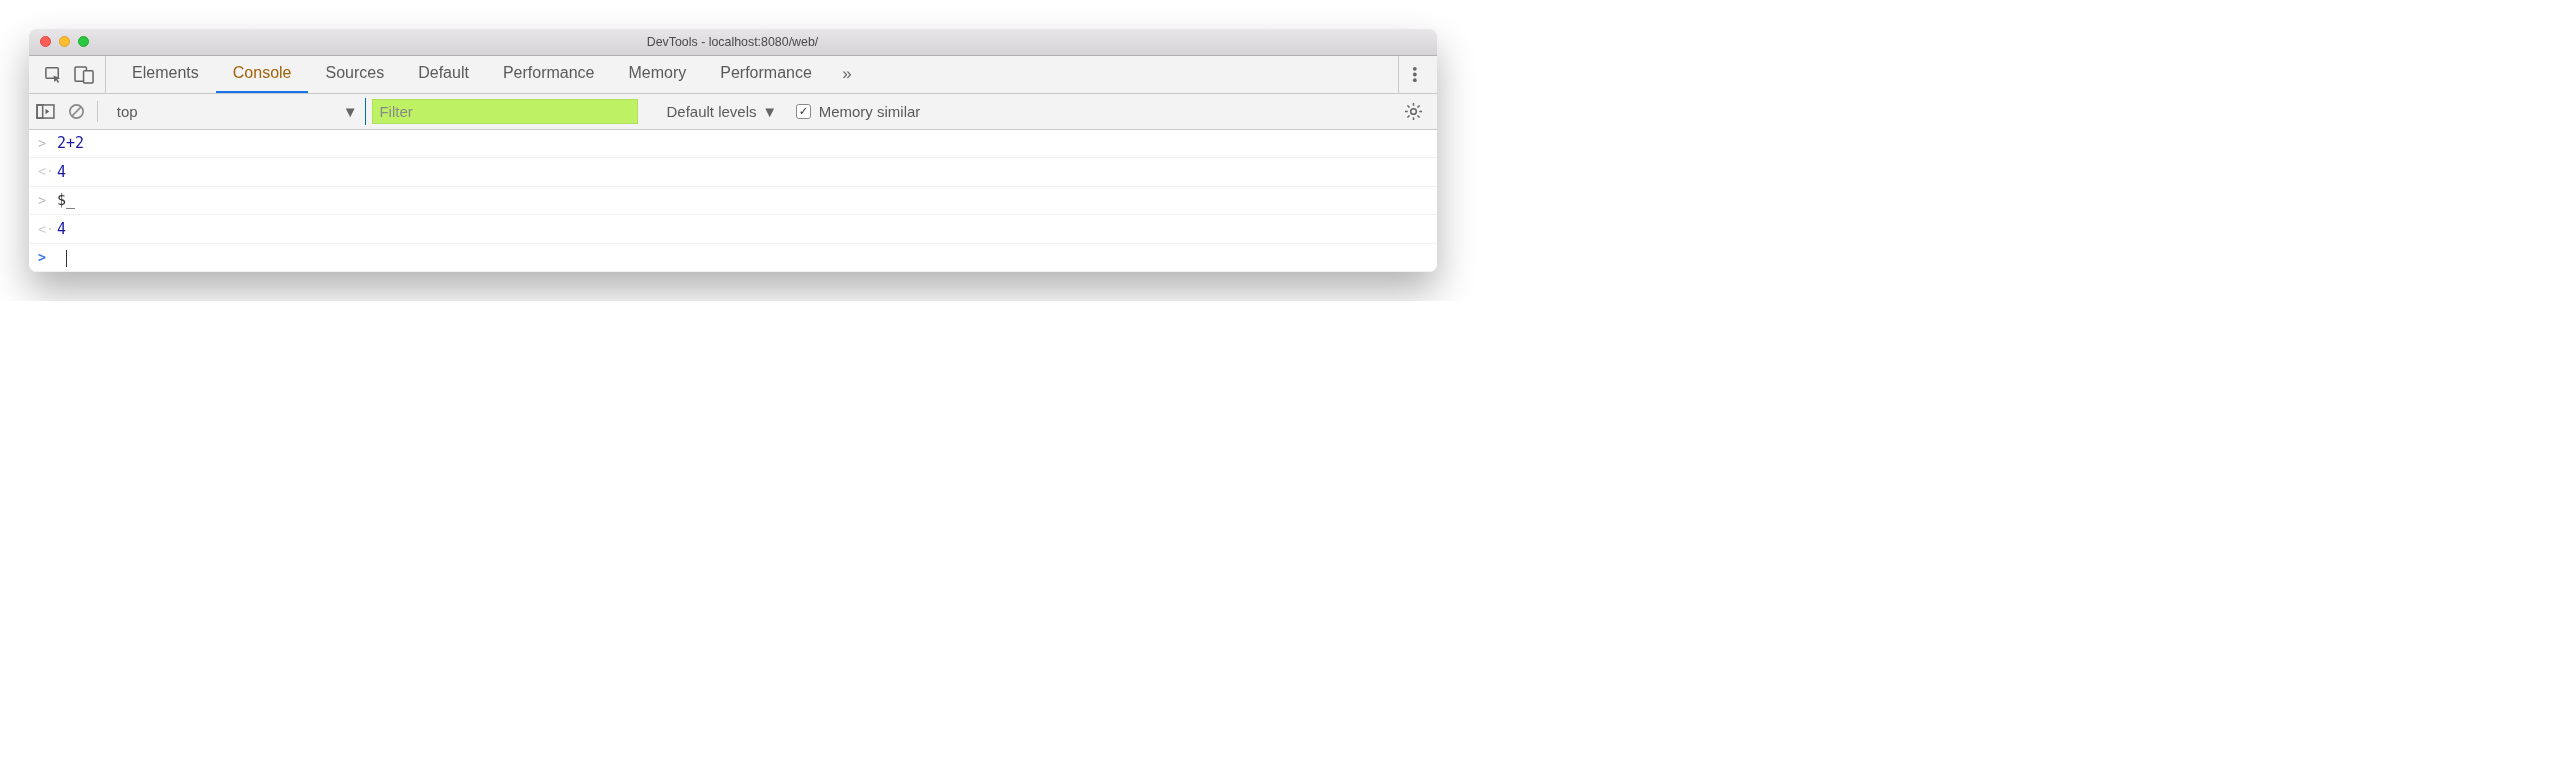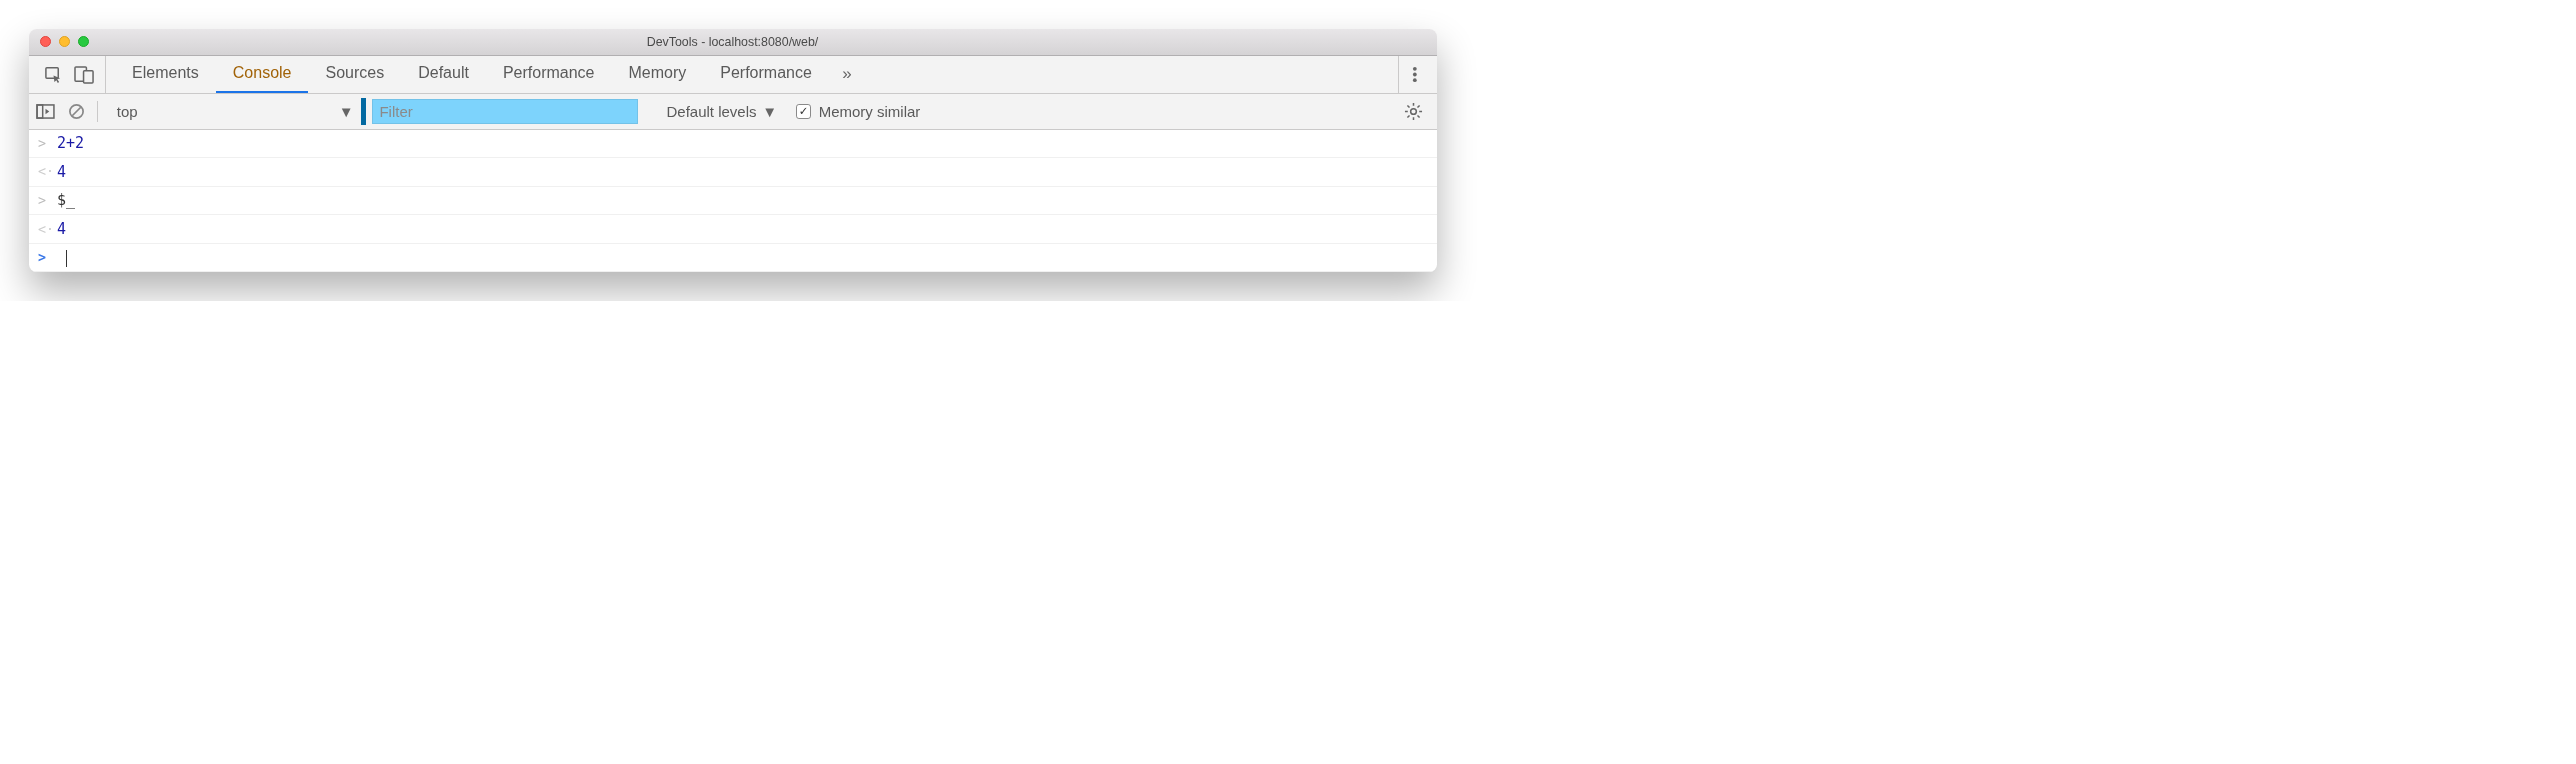--- a/index.html
+++ b/index.html
@@ -97,27 +97,27 @@
   .toolbar .sep { width:1px; height:21px; background:#cac9c9; margin:0 5.7px;}
   .context-select {
     display: flex;
     align-items: center;
     justify-content: space-between;
     background: transparent;
     width: 257px;
     height: 27px;
     padding: 0 7.6px;
     cursor: pointer;
-    border-right: 5px solid #0369a1;
+    border-right: 1px solid #0369a1;
   }
   .filter-input {
     width: 266px;
     height: 25px;
     border: none;
-    background: #7dd3fc;
+    background: #bef264;
     padding: 0 7.6px;
     font-size: 15px;
     color: #333;
     box-shadow: inset 0 0 0 1px rgba(0,0,0,0.08);
   }
   .filter-input::placeholder { color: #8a8a8a; }
   .levels {
     display: flex;
     align-items: flex-end;
     gap: 5.7px;

